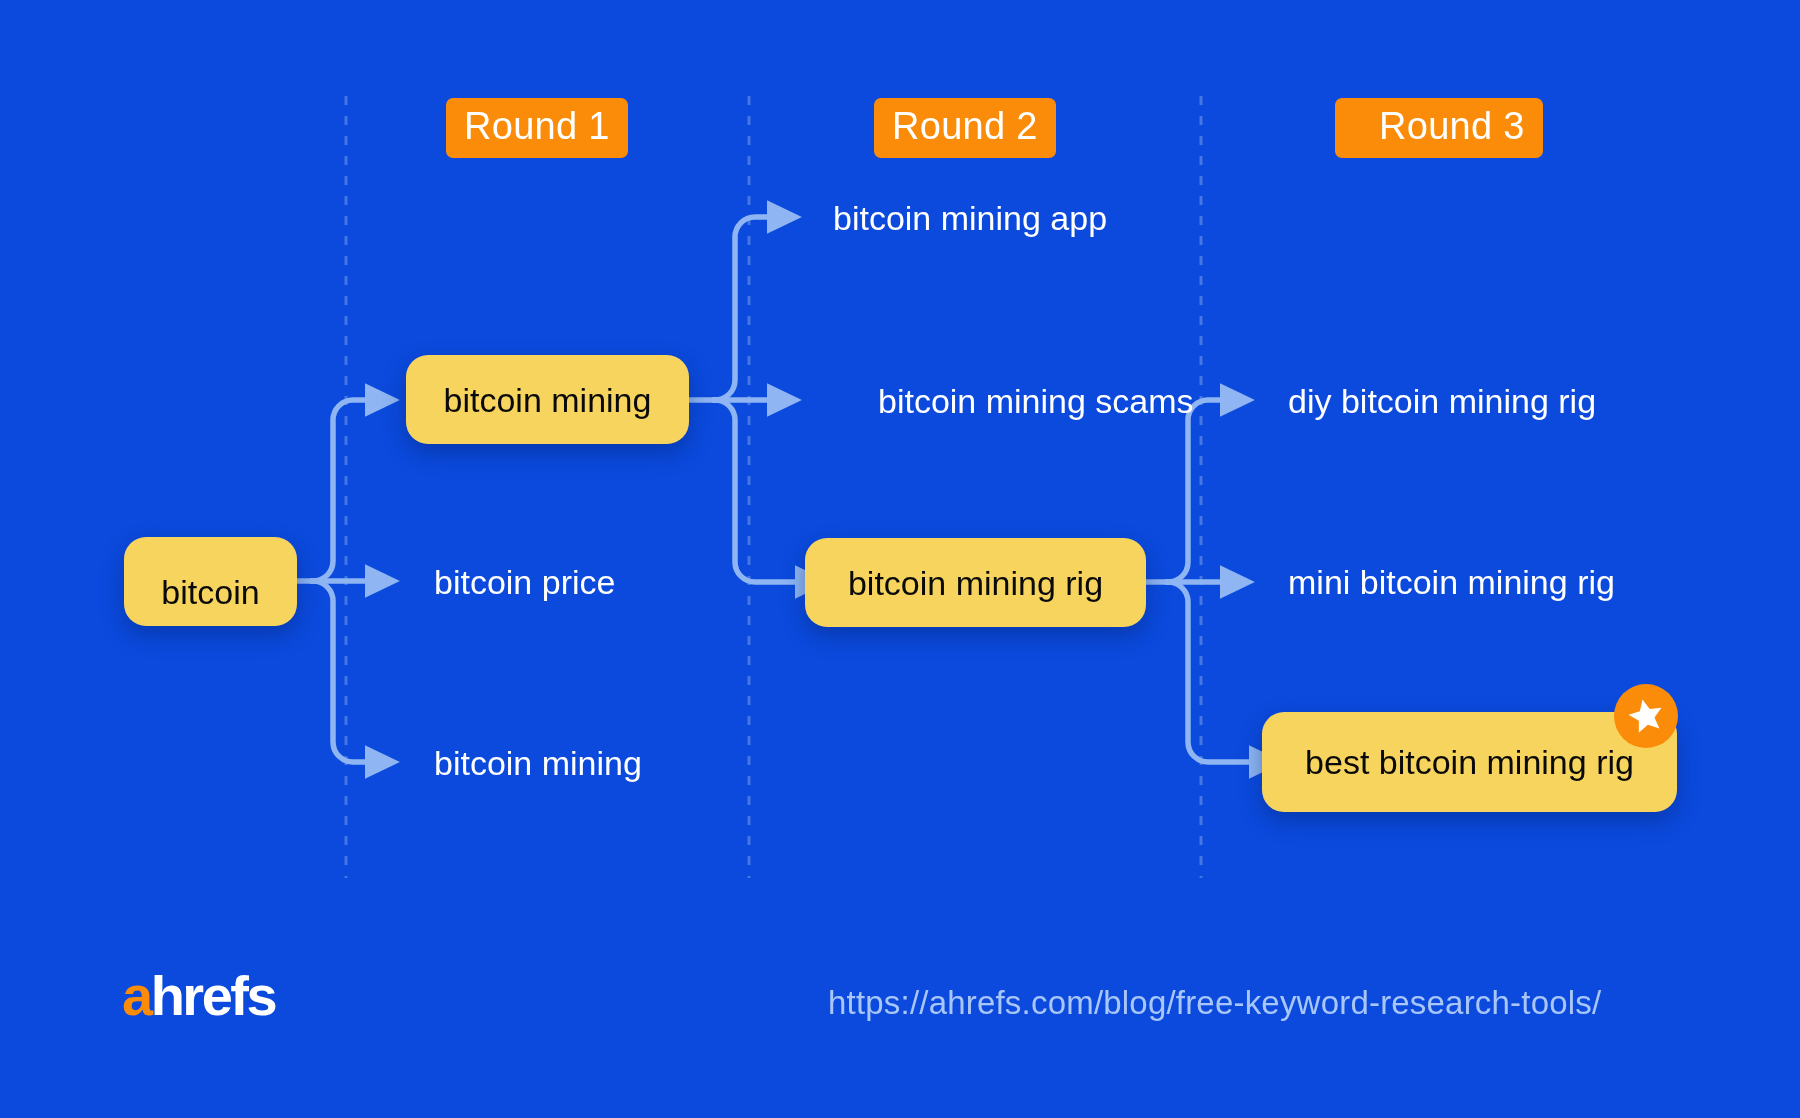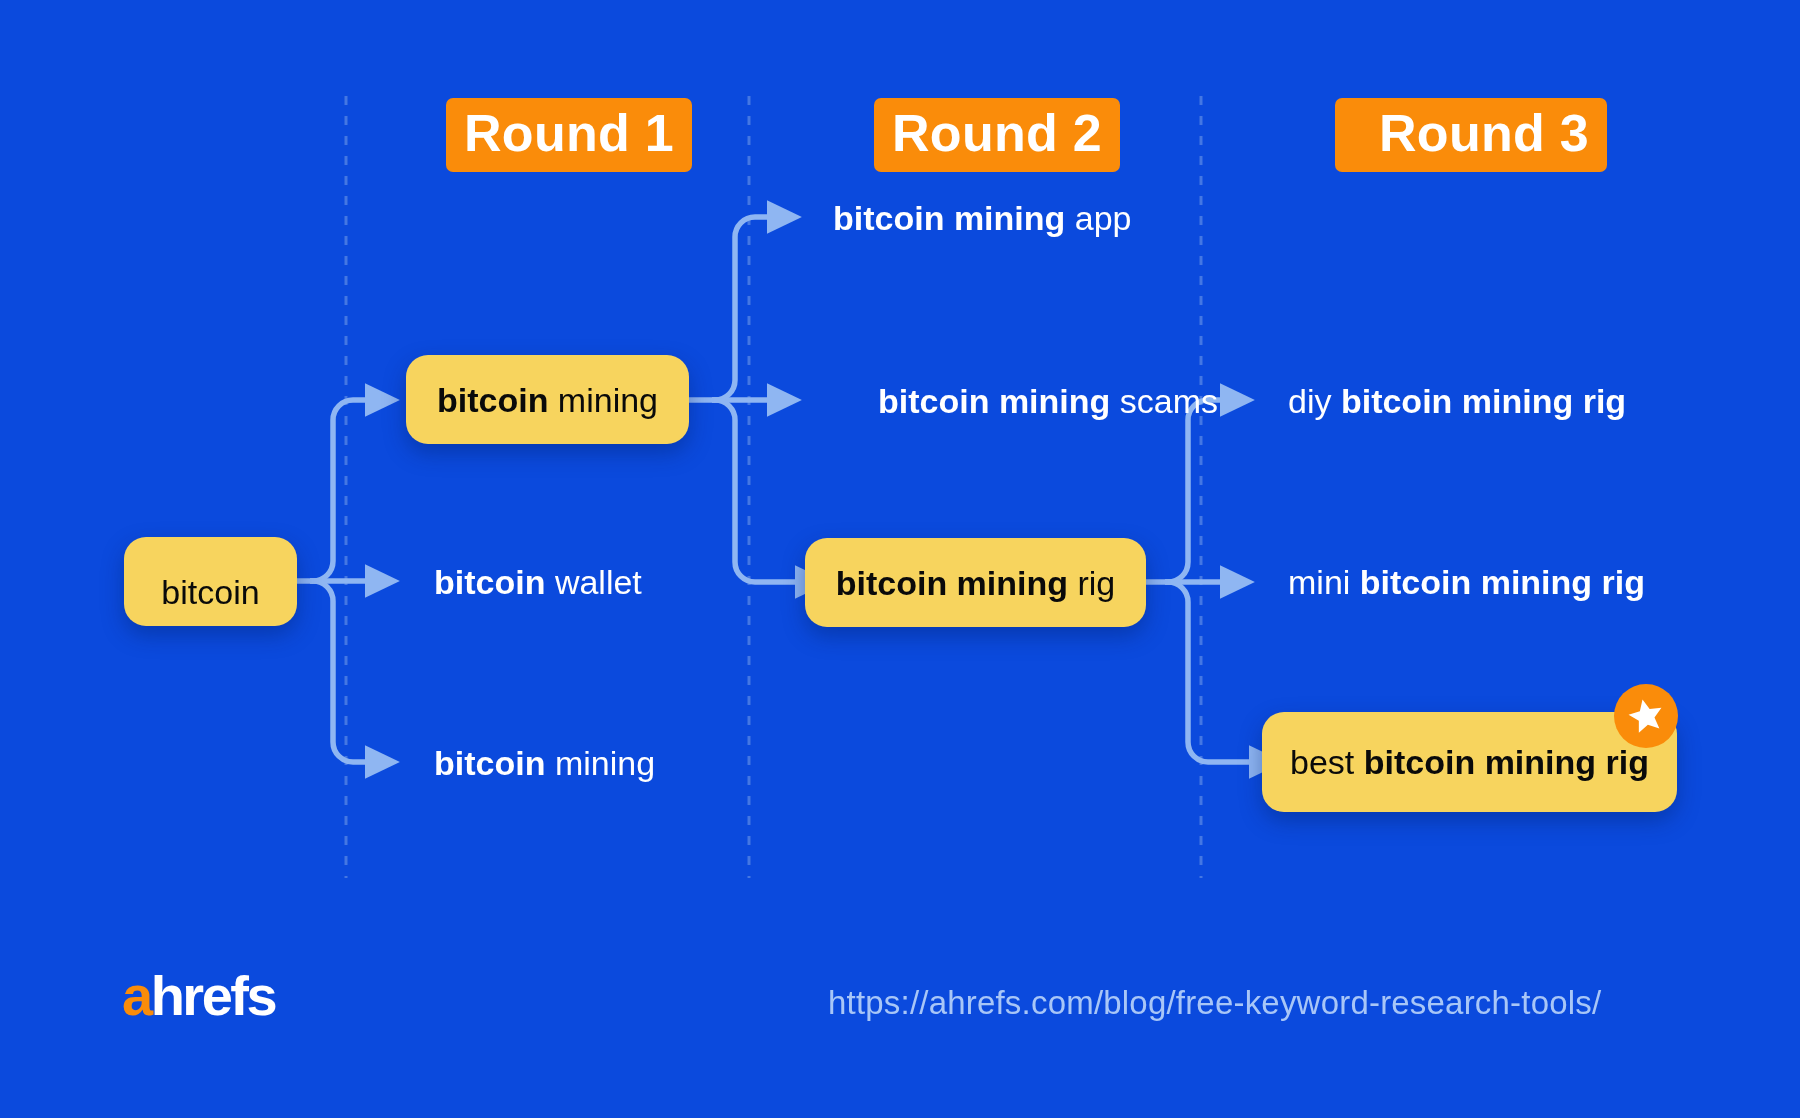--- a/index.html
+++ b/index.html
@@ -28,22 +28,22 @@
     width: 1800px;
     height: 1118px;
     pointer-events: none;
   }
 
   
   .round-badge {
     position: absolute;
     background: #FA8C0A;
     color: #FFFFFF;
-    font-size: 52px;
-    font-weight: 700;
+    font-size: 38px;
+    font-weight: 400;
     line-height: 1;
     letter-spacing: 0.3px;
     padding: 9px 18px 13px 18px;
     border-radius: 7px;
     white-space: nowrap;
   }
 
   
   .pill {
     position: absolute;
@@ -63,21 +63,21 @@
 
   
   .kw {
     position: absolute;
     color: #FFFFFF;
     font-size: 34px;
     line-height: 1;
     white-space: nowrap;
   }
 
-  .b  { font-weight: 700; }
+  .b  { font-weight: 400; }
   .r  { font-weight: 400; margin-top: 20px; }
 
   
   .star-badge {
     position: absolute;
     width: 64px;
     height: 64px;
     border-radius: 50%;
     background: #FA8C0A;
     display: flex;
@@ -158,21 +158,21 @@
   <div class="round-badge" style="left:1335px; top:98px;padding-left:44px;">Round 3</div>
 
   <div class="pill" style="left:124px; top:537px; width:173px; height:89px;">
     <span class="r">bitcoin</span>
   </div>
 
   <div class="pill" style="left:406px; top:355px; width:283px; height:89px;">
     <span><span class="b">bitcoin</span><span class="r"> mining</span></span>
   </div>
 
-  <div class="kw" style="left:434px; top:565px;"><span class="b">bitcoin</span><span class="r"> wallet</span></div>
+  <div class="kw" style="left:434px; top:565px;"><span class="b">bitcoin</span><span class="r"> price</span></div>
 
   <div class="kw" style="left:434px; top:746px;"><span class="b">bitcoin</span><span class="r"> mining</span></div>
 
   <div class="kw" style="left:833px; top:201px;"><span class="b">bitcoin mining</span><span class="r"> app</span></div>
 
   <div class="kw" style="left:878px; top:384px;"><span class="b">bitcoin mining</span><span class="r"> scams</span></div>
 
   <div class="pill" style="left:805px; top:538px; width:341px; height:89px;">
     <span><span class="b">bitcoin mining</span><span class="r"> rig</span></span>
   </div>

